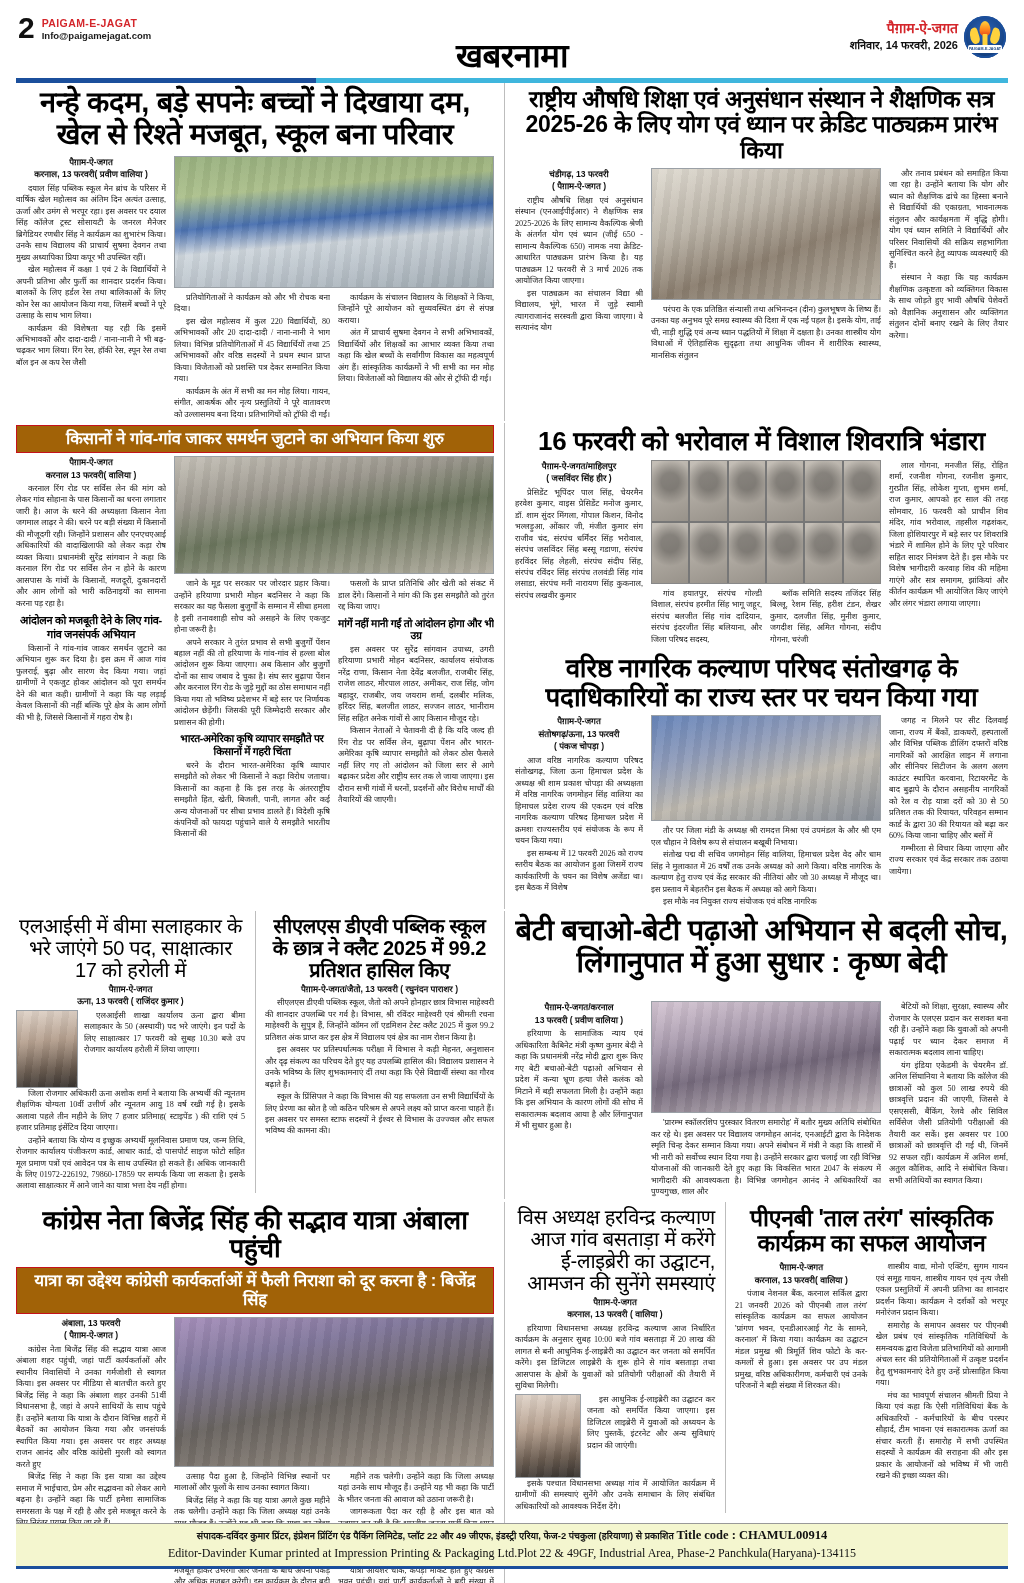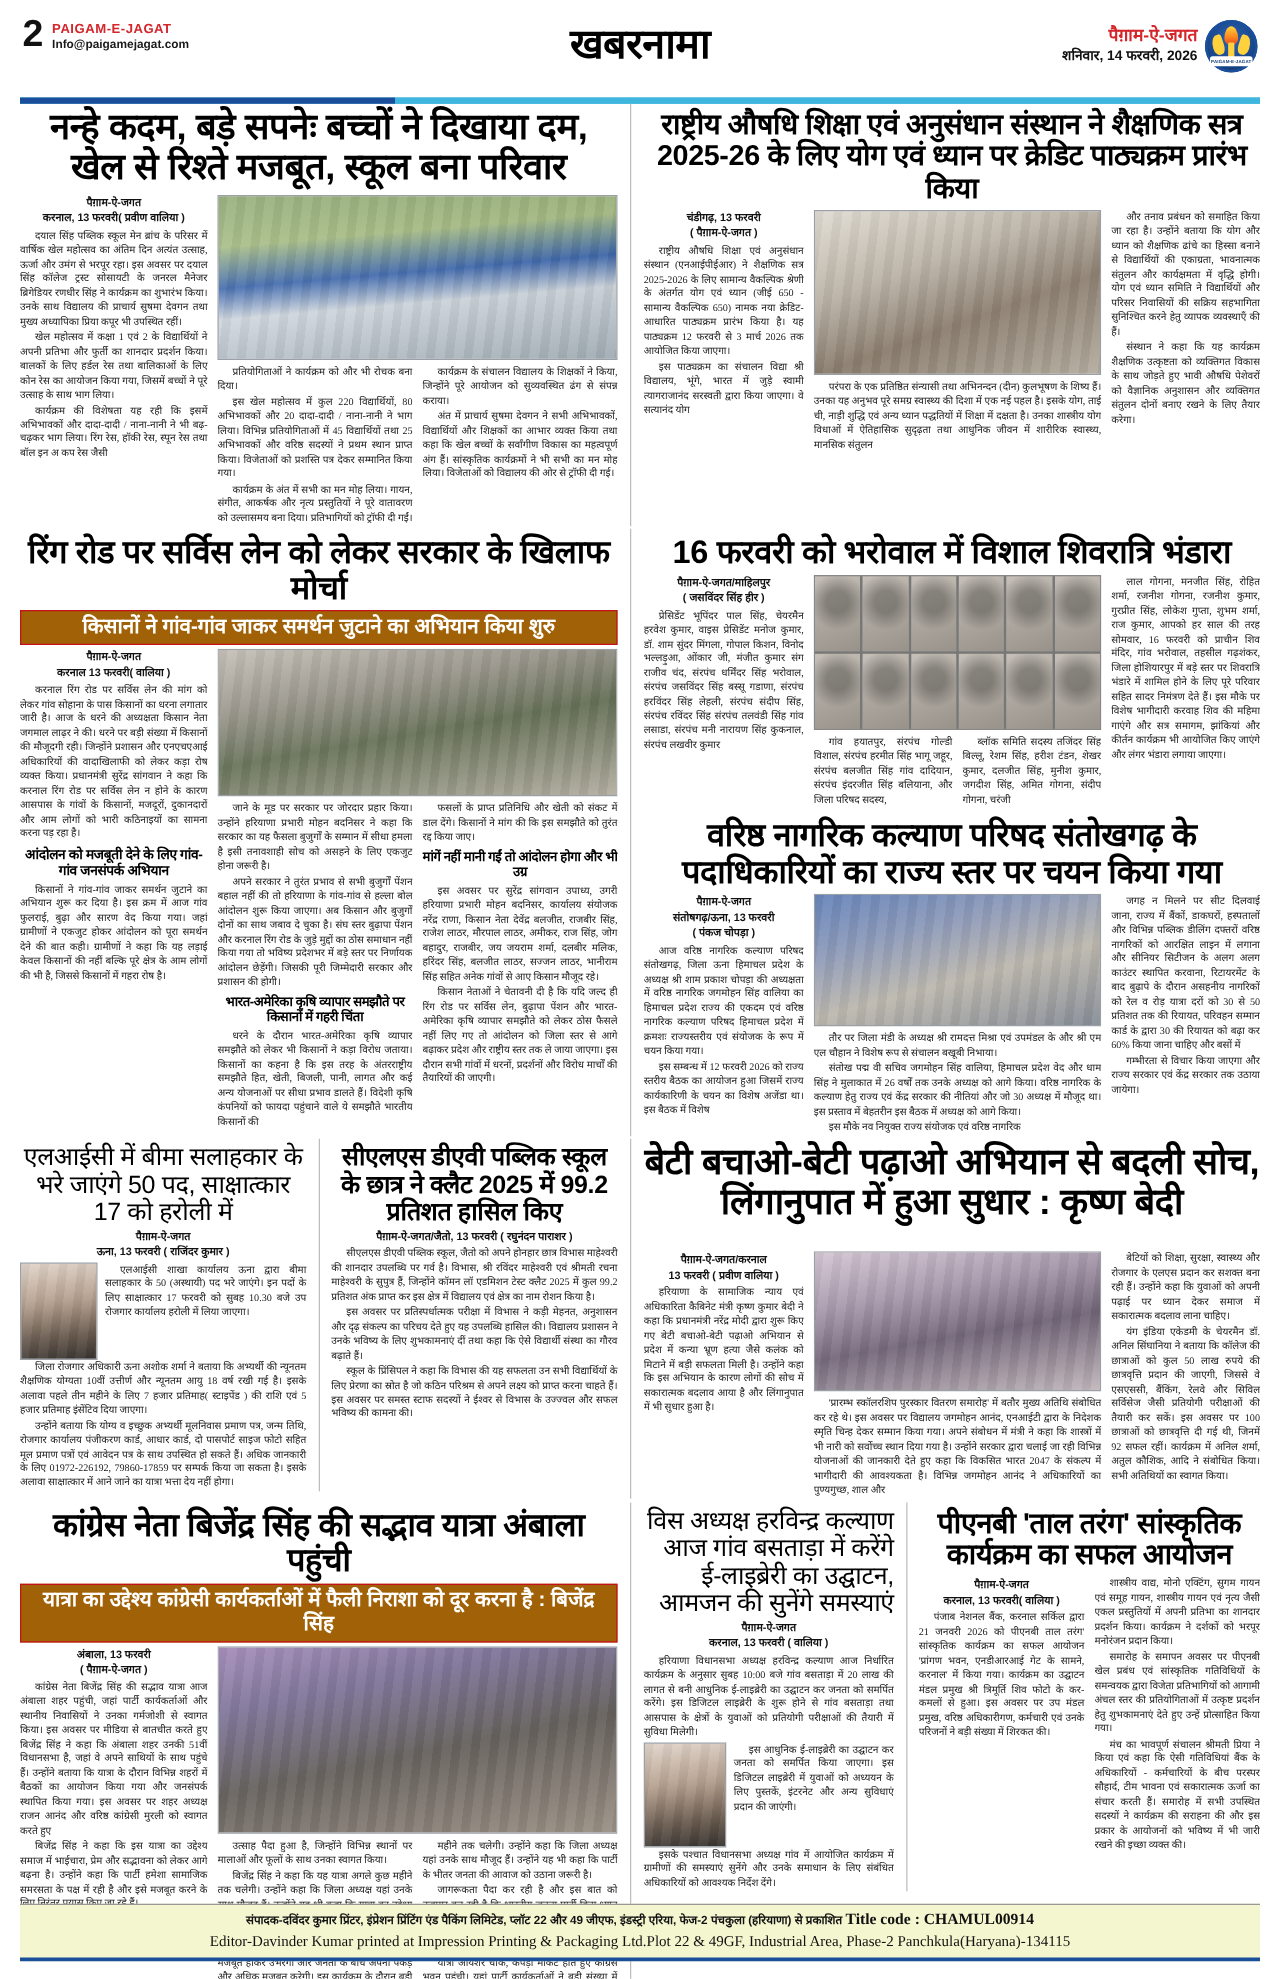--- a/index.html
+++ b/index.html
@@ -47,21 +47,21 @@
   }
   .brand-mail {
     font-family: "Liberation Sans", sans-serif;
     font-size: 9.5px;
     font-weight: bold;
     color: #1a1a1a;
     line-height: 1.3;
   }
   .mast-center {
     position: absolute;
-    left: 0; right: 0; top: 11px;
+    left: 0; right: 0; top: 32px;
     text-align: center;
     pointer-events: none;
   }
   .mast-title {
     font-family: "Liberation Sans", sans-serif;
     font-size: 33px;
     font-weight: bold;
     color: #000;
     letter-spacing: -0.5px;
     display: inline-block;
@@ -350,21 +350,20 @@
           <p>और तनाव प्रबंधन को समाहित किया जा रहा है। उन्होंने बताया कि योग और ध्यान को शैक्षणिक ढांचे का हिस्सा बनाने से विद्यार्थियों की एकाग्रता, भावनात्मक संतुलन और कार्यक्षमता में वृद्धि होगी। योग एवं ध्यान समिति ने विद्यार्थियों और परिसर निवासियों की सक्रिय सहभागिता सुनिश्चित करने हेतु व्यापक व्यवस्थाएँ की हैं।</p>
           <p>संस्थान ने कहा कि यह कार्यक्रम शैक्षणिक उत्कृष्टता को व्यक्तिगत विकास के साथ जोड़ते हुए भावी औषधि पेशेवरों को वैज्ञानिक अनुशासन और व्यक्तिगत संतुलन दोनों बनाए रखने के लिए तैयार करेगा।</p>
         </div>
       </div>
     </div>
   </div>
 
   <div class="cols2" style="margin-top:2px;">
 
     <div class="col-left">
-      <div class="headline h-lg">रिंग रोड पर सर्विस लेन को लेकर सरकार के खिलाफ मोर्चा</div>
       <div class="subbanner">किसानों ने गांव-गांव जाकर समर्थन जुटाने का अभियान किया शुरु</div>
       <div class="body-cols">
         <div class="bc" style="flex:0 0 150px;">
           <div class="byline">
             <div>पैग़ाम-ऐ-जगत</div>
             <div>करनाल 13 फरवरी( वालिया )</div>
           </div>
           <p>करनाल रिंग रोड पर सर्विस लेन की मांग को लेकर गांव सोहाना के पास किसानों का धरना लगातार जारी है। आज के धरने की अध्यक्षता किसान नेता जगमाल लाढ़र ने की। धरने पर बड़ी संख्या में किसानों की मौजूदगी रही। जिन्होंने प्रशासन और एनएचएआई अधिकारियों की वादाखिलाफी को लेकर कड़ा रोष व्यक्त किया। प्रधानमंत्री सुरेंद्र सांगवान ने कहा कि करनाल रिंग रोड पर सर्विस लेन न होने के कारण आसपास के गांवों के किसानों, मजदूरों, दुकानदारों और आम लोगों को भारी कठिनाइयों का सामना करना पड़ रहा है।</p>
           <div class="headline h-sm" style="font-size:11px;line-height:1.2;padding:4px 0 2px;">आंदोलन को मजबूती देने के लिए गांव-गांव जनसंपर्क अभियान</div>
           <p>किसानों ने गांव-गांव जाकर समर्थन जुटाने का अभियान शुरू कर दिया है। इस क्रम में आज गांव फुलराई, बुढ़ा और सारण वेद किया गया। जहां ग्रामीणों ने एकजुट होकर आंदोलन को पूरा समर्थन देने की बात कही। ग्रामीणों ने कहा कि यह लड़ाई केवल किसानों की नहीं बल्कि पूरे क्षेत्र के आम लोगों की भी है, जिससे किसानों में गहरा रोष है।</p>

